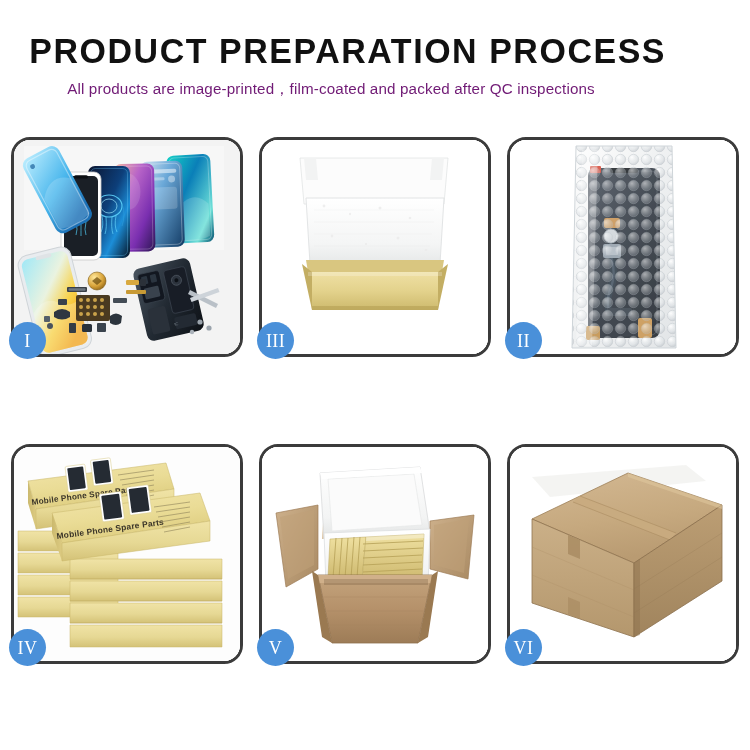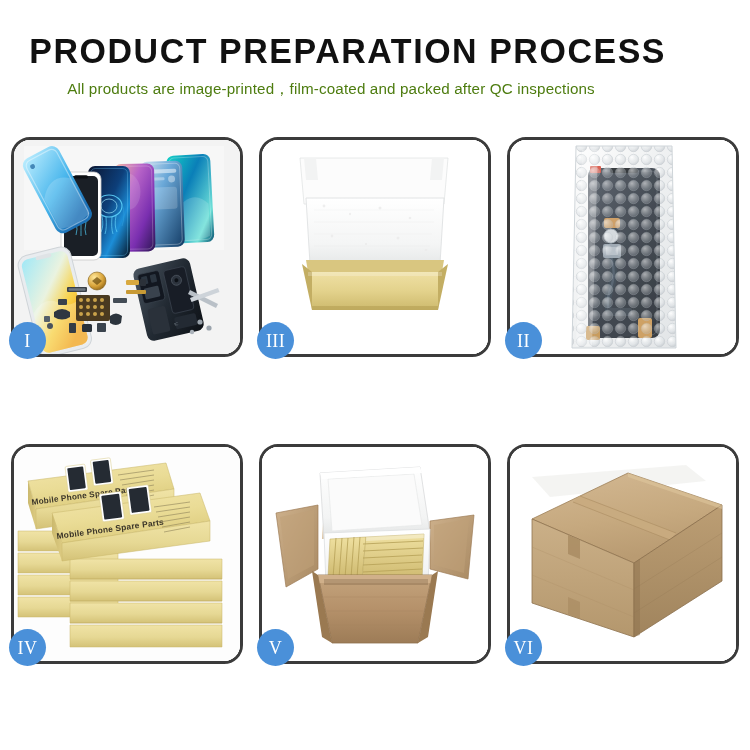--- a/index.html
+++ b/index.html
@@ -45,21 +45,21 @@
     transform-origin: center;
     white-space: nowrap;
   }
   .subtitle {
     margin: 0;
     padding-top: 9px;
     font-family: "Liberation Sans", sans-serif;
     font-size: 15.2px;
     font-weight: 400;
     letter-spacing: 0.15px;
-    color: #4d7c0f;
+    color: #701a75;
     white-space: nowrap;
   }
 
   
   .grid {
     position: absolute;
     top: 137px;
     left: 11px;
     width: 728px;
     display: grid;

